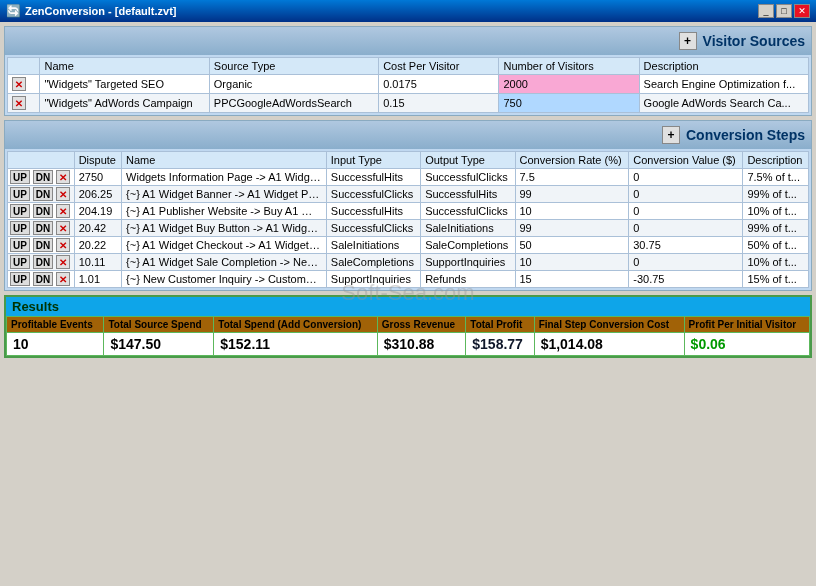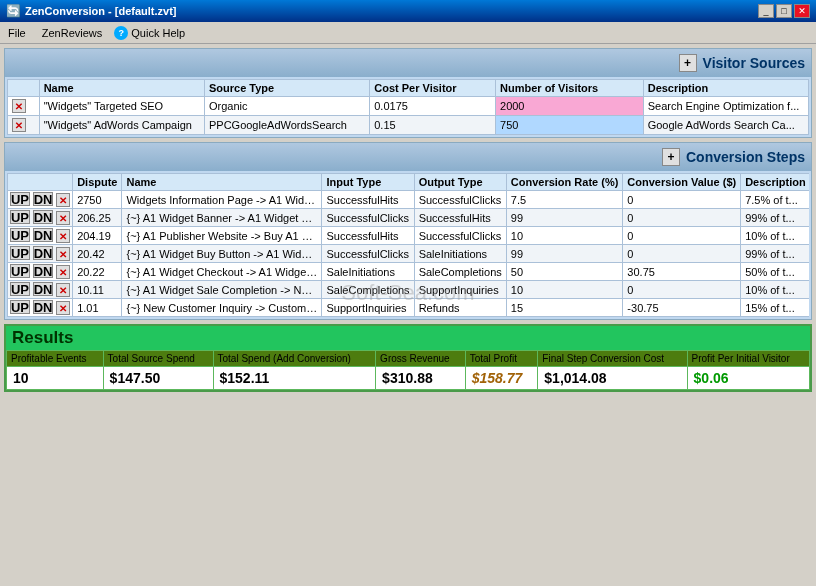--- a/index.html
+++ b/index.html
@@ -131,21 +131,21 @@
     .data-table {
       width: 100%;
       border-collapse: collapse;
       font-size: 11px;
     }
     .data-table th {
       background: #d4e8f8;
       border: 1px solid #aac0d8;
       padding: 2px 4px;
       text-align: left;
-      font-weight: bold;
+      font-weight: normal;
       white-space: nowrap;
     }
     .data-table td {
       border: 1px solid #aac0d8;
       padding: 2px 4px;
       background: white;
       white-space: nowrap;
       overflow: hidden;
       max-width: 120px;
       text-overflow: ellipsis;
@@ -163,52 +163,52 @@
       justify-content: center;
       cursor: pointer;
       color: #c00;
       font-weight: bold;
     }
     .up-btn, .dn-btn {
       width: 20px;
       height: 14px;
       background: #ddd;
       border: 1px solid #888;
-      font-size: 13px;
+      font-size: 10px;
       font-weight: bold;
       display: inline-flex;
       align-items: center;
       justify-content: center;
       cursor: pointer;
       color: #000;
     }
 
     
     .results-panel {
       background: #90ee90;
       border: 2px solid #4a9a4a;
       flex-shrink: 0;
     }
     .results-header {
-      background: #22c55e;
+      background: #0ea5e9;
       padding: 2px 6px;
-      font-size: 17px;
+      font-size: 13px;
       font-weight: bold;
       color: #003300;
     }
     .results-table {
       width: 100%;
       border-collapse: collapse;
     }
     .results-table th {
-      background: #4d7c0f;
+      background: #a16207;
       border: 1px solid #5cb85c;
       padding: 2px 4px;
       font-size: 10px;
-      font-weight: normal;
+      font-weight: bold;
       text-align: left;
       vertical-align: top;
     }
     .results-table td {
       border: 1px solid #5cb85c;
       padding: 3px 6px;
       background: white;
       font-size: 14px;
       font-weight: bold;
       text-align: left;
@@ -251,28 +251,20 @@
       <span style="font-size:12px;">🔄</span>
       <span>ZenConversion - [default.zvt]</span>
     </div>
     <div class="title-bar-controls">
       <div class="title-btn">_</div>
       <div class="title-btn">□</div>
       <div class="title-btn close-btn">✕</div>
     </div>
   </div>
 
-  <div class="menu-bar">
-    <span class="menu-item">File</span>
-    <span class="menu-item">ZenReviews</span>
-    <div class="quick-help">
-      <div class="help-icon">?</div>
-      <span>Quick Help</span>
-    </div>
-  </div>
 
   <div class="main-content">
 
     <div class="panel">
       <div class="panel-header">
         <div class="add-btn">+</div>
         <span class="panel-title">Visitor Sources</span>
       </div>
       <div class="panel-body">
         <div class="visitor-table-wrap">
@@ -455,21 +447,21 @@
                 <th>Final Step Conversion Cost</th>
                 <th>Profit Per Initial Visitor</th>
               </tr>
           </thead>
           <tbody>
             <tr id="results-value-row">
                 <td>10</td>
                 <td>$147.50</td>
                 <td>$152.11</td>
                 <td>$310.88</td>
-                <td style="color: #a16207; font-weight: bold; font-style: italic;">$158.77</td>
+                <td style="color: #0f172a; font-weight: bold;">$158.77</td>
                 <td>$1,014.08</td>
                 <td style="color: rgb(0, 153, 0); font-weight: bold;">$0.06</td>
               </tr>
           </tbody>
         </table>
       </div>
     </div>
 
   </div>
 

